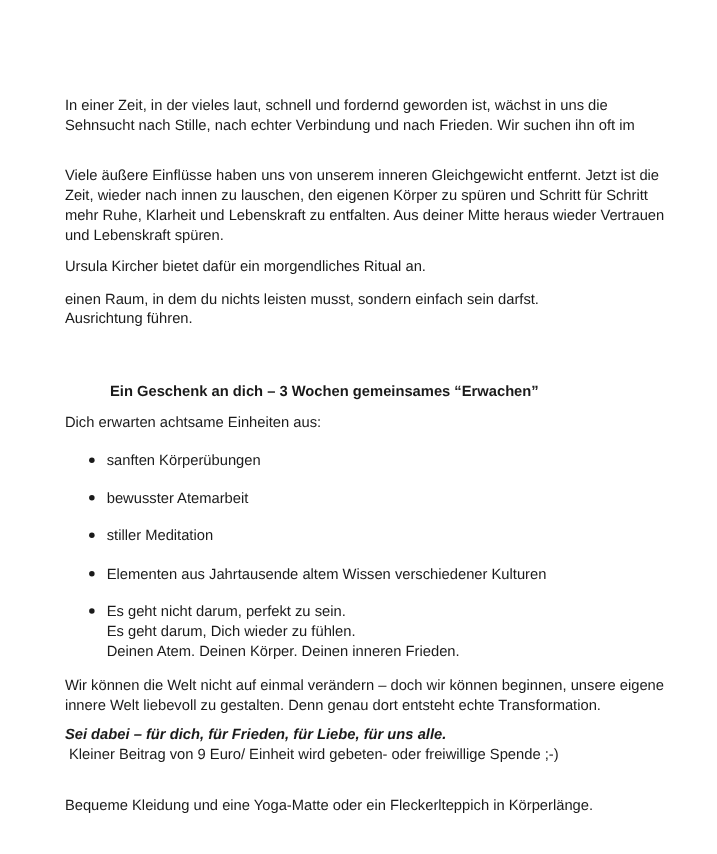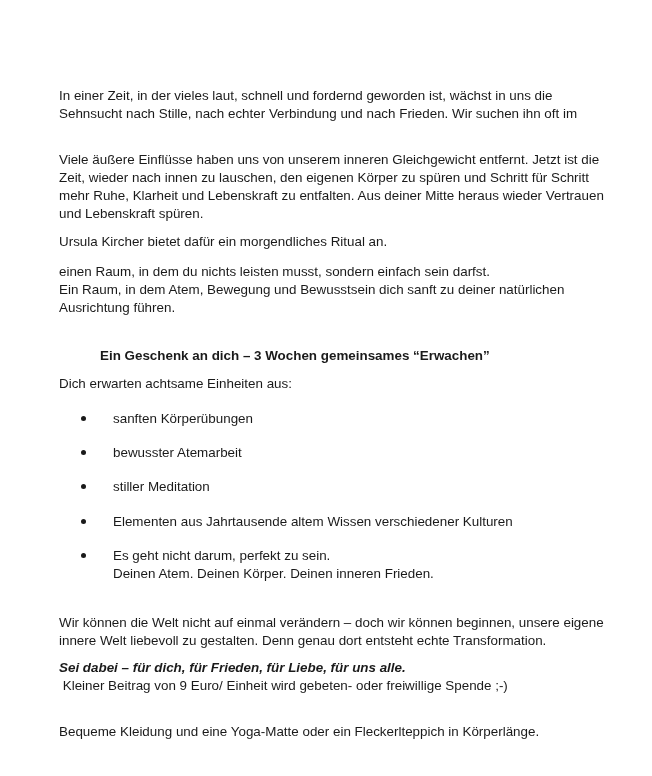--- a/index.html
+++ b/index.html
@@ -42,21 +42,21 @@
     position: absolute;
     left: 22px;
     top: 6px;
     width: 5px;
     height: 5px;
     border-radius: 50%;
     background: #1a1a1a;
   }
   .bullet-text {
     position: absolute;
-    left: 54px;
+    left: 38px;
     top: 0;
     white-space: nowrap;
   }
 </style>
 </head>
 <body>
 
 <div class="page">
 
   <p class="p" style="top:87px;">
@@ -70,21 +70,20 @@
     <span class="line">mehr Ruhe, Klarheit und Lebenskraft zu entfalten. Aus deiner Mitte heraus wieder Vertrauen</span>
     <span class="line">und Lebenskraft spüren.</span>
   </p>
 
   <p class="p" style="top:233px;">
     <span class="line">Ursula Kircher bietet dafür ein morgendliches Ritual an.</span>
   </p>
 
   <p class="p" style="top:263px;">
     <span class="line">einen Raum, in dem du nichts leisten musst, sondern einfach sein darfst.</span>
-    <span class="line">Ein Raum, in dem Atem, Bewegung und Bewusstsein dich sanft zu deiner natürlichen</span>
     <span class="line">Ausrichtung führen.</span>
   </p>
 
   <p class="p bold" style="top:347px;padding-left:41px;">Ein Geschenk an dich – 3 Wochen gemeinsames “Erwachen”</p>
 
   <p class="p" style="top:375px;">Dich erwarten achtsame Einheiten aus:</p>
 
   <div class="bullet-item" style="top:410px;">
     <span class="bullet-dot"></span>
     <span class="bullet-text">sanften Körperübungen</span>
@@ -102,20 +101,21 @@
 
   <div class="bullet-item" style="top:513px;">
     <span class="bullet-dot"></span>
     <span class="bullet-text">Elementen aus Jahrtausende altem Wissen verschiedener Kulturen</span>
   </div>
 
   <div class="bullet-item" style="top:547px;">
     <span class="bullet-dot"></span>
     <span class="bullet-text">
       <span class="line">Es geht nicht darum, perfekt zu sein.</span>
+      <span class="line">Es geht darum, Dich wieder zu fühlen.</span>
       <span class="line">Deinen Atem. Deinen Körper. Deinen inneren Frieden.</span>
     </span>
   </div>
 
   <p class="p" style="top:614px;">
     <span class="line">Wir können die Welt nicht auf einmal verändern – doch wir können beginnen, unsere eigene</span>
     <span class="line">innere Welt liebevoll zu gestalten. Denn genau dort entsteht echte Transformation.</span>
   </p>
 
   <p class="p bold" style="top:659px;font-style:italic;">Sei dabei – für dich, für Frieden, für Liebe, für uns alle.</p>

